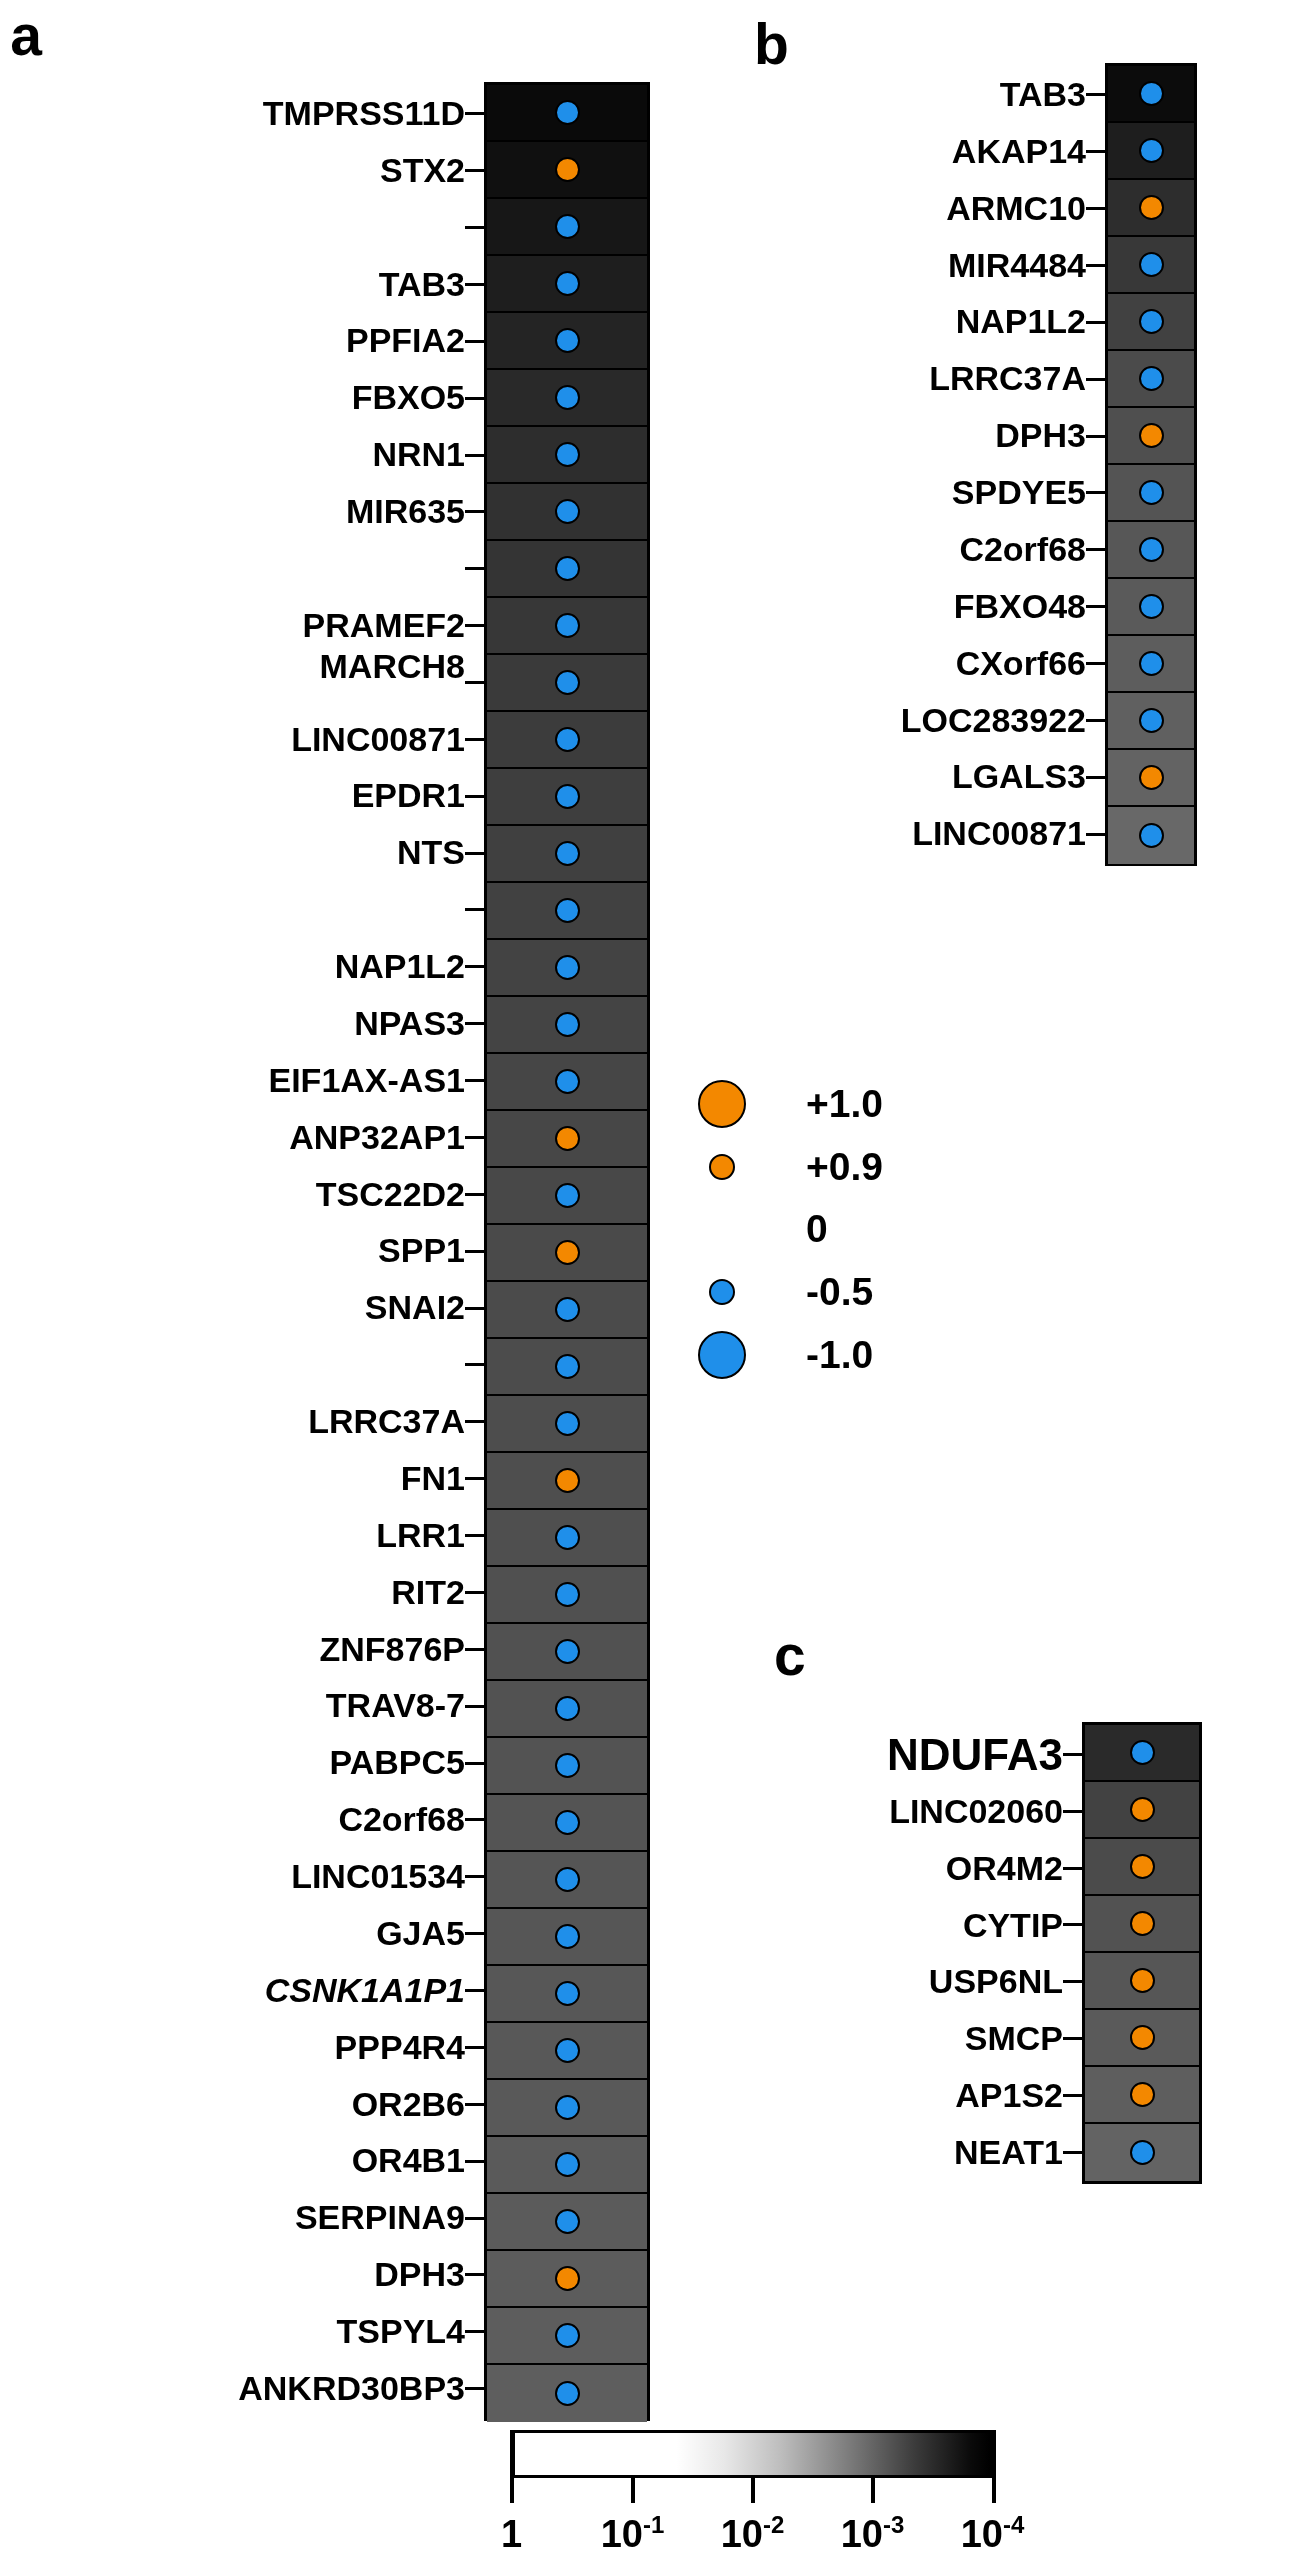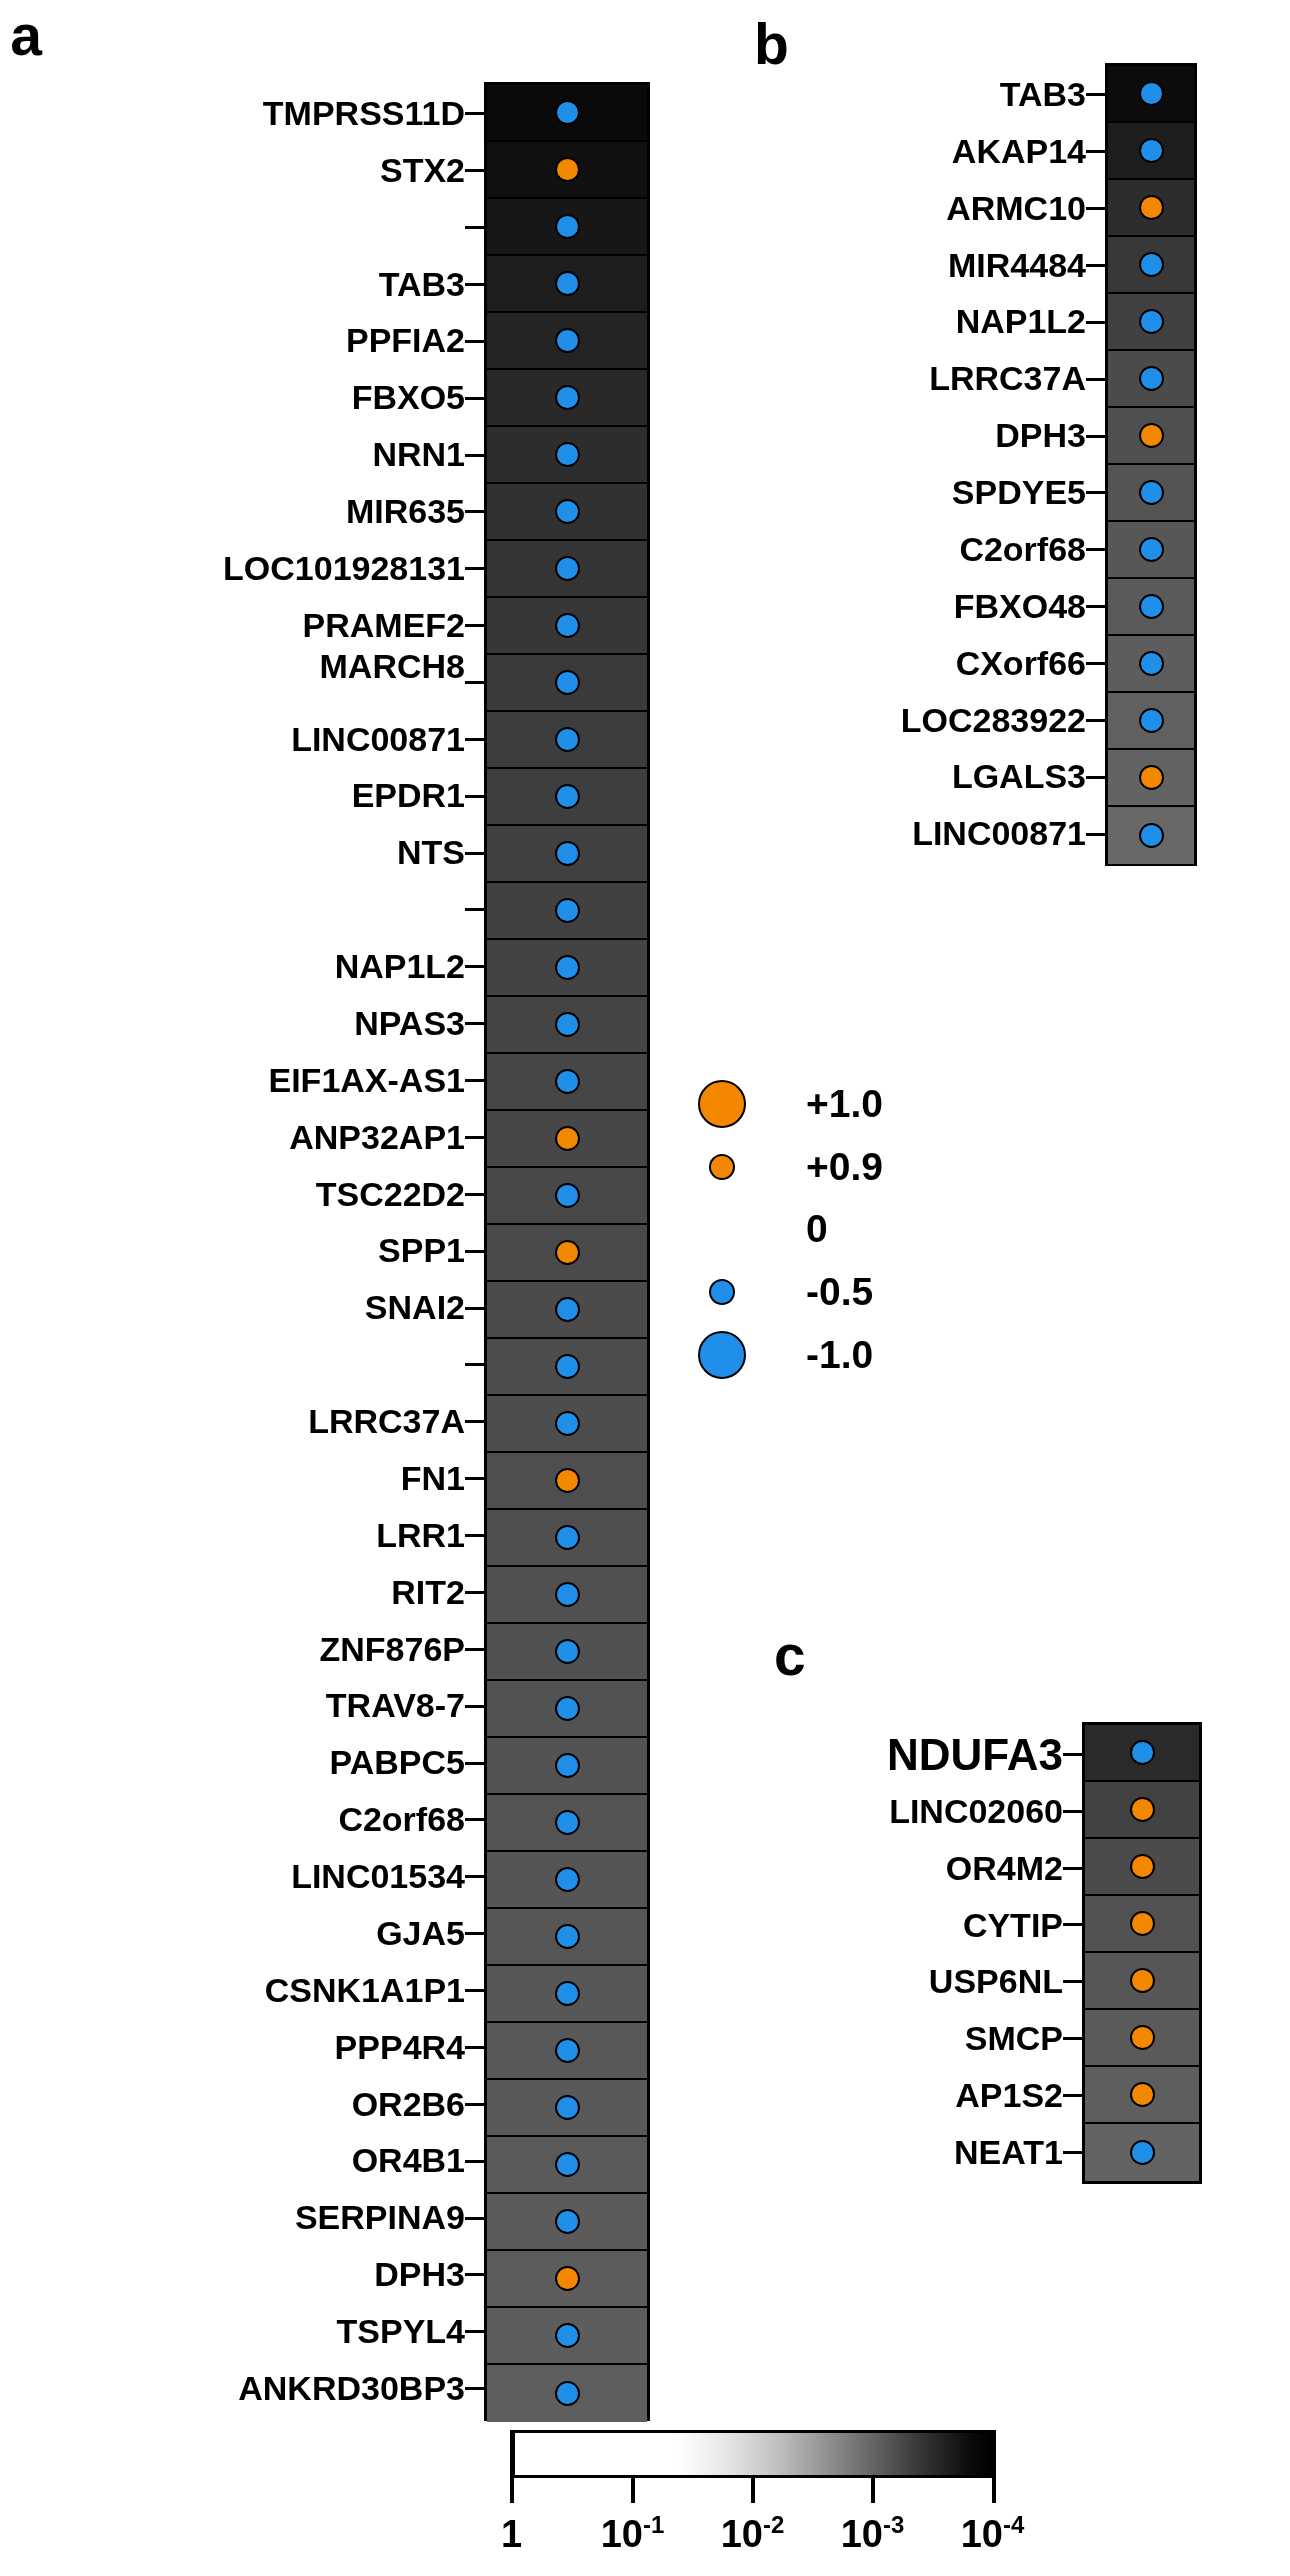--- a/index.html
+++ b/index.html
@@ -44,21 +44,20 @@
 <div class="panel-letter" style="left:10.2px;top:7.3px;">a</div>
 
 <div class="labels" id="labels-a" style="left: 70px; top: 85px; width: 395px; height: 2332px;">
     <div class="lab" style="top: 0px; height: 57px; font-size: 34px;">TMPRSS11D</div>
     <div class="lab" style="top: 57px; height: 57px; font-size: 34px;">STX2</div>
     <div class="lab" style="top: 171px; height: 57px; font-size: 34px;">TAB3</div>
     <div class="lab" style="top: 227px; height: 57px; font-size: 34px;">PPFIA2</div>
     <div class="lab" style="top: 284px; height: 57px; font-size: 34px;">FBXO5</div>
     <div class="lab" style="top: 341px; height: 57px; font-size: 34px;">NRN1</div>
     <div class="lab" style="top: 398px; height: 57px; font-size: 34px;">MIR635</div>
-    <div class="lab" style="top: 455px; height: 57px; font-size: 34px;">LOC101928131</div>
     <div class="lab" style="top: 512px; height: 57px; font-size: 34px;">PRAMEF2</div>
     <div class="lab" style="top: 553px; height: 57px; font-size: 34px;">MARCH8</div>
     <div class="lab" style="top: 626px; height: 57px; font-size: 34px;">LINC00871</div>
     <div class="lab" style="top: 682px; height: 57px; font-size: 34px;">EPDR1</div>
     <div class="lab" style="top: 739px; height: 57px; font-size: 34px;">NTS</div>
     <div class="lab" style="top: 853px; height: 57px; font-size: 34px;">NAP1L2</div>
     <div class="lab" style="top: 910px; height: 57px; font-size: 34px;">NPAS3</div>
     <div class="lab" style="top: 967px; height: 57px; font-size: 34px;">EIF1AX-AS1</div>
     <div class="lab" style="top: 1024px; height: 57px; font-size: 34px;">ANP32AP1</div>
     <div class="lab" style="top: 1081px; height: 57px; font-size: 34px;">TSC22D2</div>
@@ -67,21 +66,21 @@
     <div class="lab" style="top: 1308px; height: 57px; font-size: 34px;">LRRC37A</div>
     <div class="lab" style="top: 1365px; height: 57px; font-size: 34px;">FN1</div>
     <div class="lab" style="top: 1422px; height: 57px; font-size: 34px;">LRR1</div>
     <div class="lab" style="top: 1479px; height: 57px; font-size: 34px;">RIT2</div>
     <div class="lab" style="top: 1536px; height: 57px; font-size: 34px;">ZNF876P</div>
     <div class="lab" style="top: 1592px; height: 57px; font-size: 34px;">TRAV8-7</div>
     <div class="lab" style="top: 1649px; height: 57px; font-size: 34px;">PABPC5</div>
     <div class="lab" style="top: 1706px; height: 57px; font-size: 34px;">C2orf68</div>
     <div class="lab" style="top: 1763px; height: 57px; font-size: 34px;">LINC01534</div>
     <div class="lab" style="top: 1820px; height: 57px; font-size: 34px;">GJA5</div>
-    <div class="lab" style="top: 1877px; height: 57px; font-size: 34px;">CSNK1A1P1</div>
+    <div class="lab" style="top: 1877px; height: 57px; font-size: 34px; font-style: italic;">CSNK1A1P1</div>
     <div class="lab" style="top: 1934px; height: 57px; font-size: 34px;">PPP4R4</div>
     <div class="lab" style="top: 1991px; height: 57px; font-size: 34px;">OR2B6</div>
     <div class="lab" style="top: 2047px; height: 57px; font-size: 34px;">OR4B1</div>
     <div class="lab" style="top: 2104px; height: 57px; font-size: 34px;">SERPINA9</div>
     <div class="lab" style="top: 2161px; height: 57px; font-size: 34px;">DPH3</div>
     <div class="lab" style="top: 2218px; height: 57px; font-size: 34px;">TSPYL4</div>
     <div class="lab" style="top: 2275px; height: 57px; font-size: 34px;">ANKRD30BP3</div>
   </div>
 <div class="hm" id="hm-a" style="left: 484px; top: 82px; width: 166px; height: 2339px;">
     <div class="row" style="height: 57px; background: rgb(10, 10, 10);">

